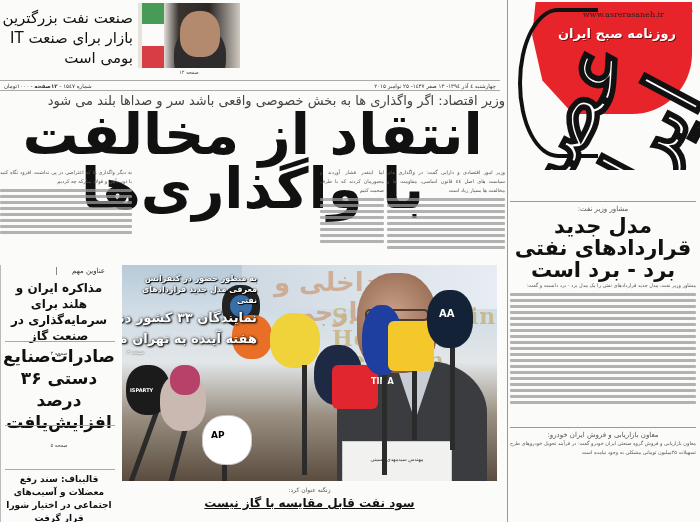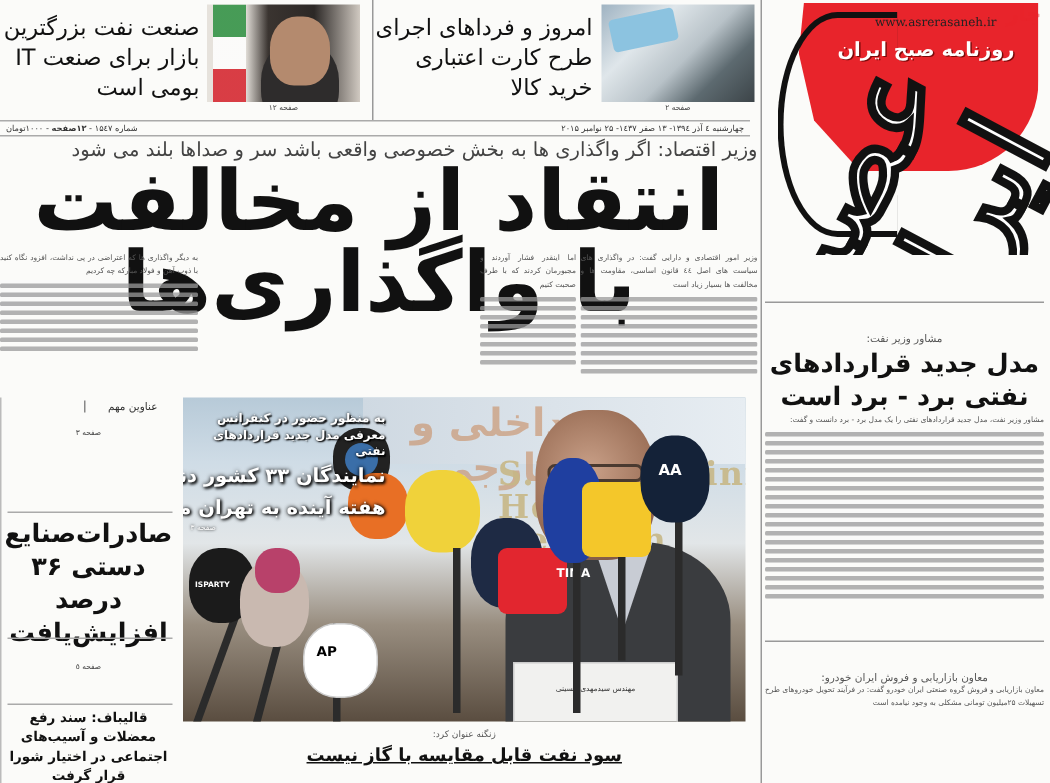--- a/index.html
+++ b/index.html
@@ -82,46 +82,41 @@
   .photo-kicker { font-size: 8px; font-weight: bold; color: #fff; line-height: 11px; text-shadow: 0 0 2px #000, 1px 1px 1px #000; }
   .photo-title { font-size: 13px; font-weight: bold; color: #fff; line-height: 18px; margin-top: 3px; text-shadow: 0 0 3px #000, 1px 1px 2px #000; white-space: nowrap; }
   .photo-page { font-size: 5px; color: #fff; text-shadow: 0 0 2px #000; margin-top: 1px; text-align: left; }
 
   
   .bottom-kicker { position: absolute; left: 122px; top: 486px; width: 375px; text-align: center; font-size: 6px; color: #555; }
   .bottom-title { position: absolute; left: 122px; top: 496px; width: 375px; text-align: center; font-size: 12px; font-weight: bold; color: #111; text-decoration: underline; }
 
   
   .rcol { position: absolute; right: 4px; width: 186px; }
-  .r-kicker { font-size: 7px; color: #555; text-align: center; border-top: 1px solid #999; padding-top: 20px; }
-  .r-title { font-size: 17px; font-weight: bold; text-align: center; line-height: 22px; color: #111; margin-top: 2px; }
+  .r-kicker { font-size: 7px; color: #555; text-align: center; border-top: 1px solid #999; padding-top: 3px; }
+  .r-title { font-size: 21px; font-weight: bold; text-align: center; line-height: 22px; color: #111; margin-top: 2px; }
   .story-1 { top: 201px; }
   .story-2 { top: 427px; }
   .rule-right { position: absolute; right: 192px; top: 0; width: 1px; height: 522px; background: #999; }
 </style>
 </head>
 <body>
 
 <div class="page">
 
   <div class="logo">
     <div class="logo-red"></div>
     <div class="logo-swirl"></div>
     <div class="logo-watermark">جار</div>
     <div class="logo-url">www.asrerasaneh.ir</div>
     <div class="logo-tag">روزنامه صبح ایران</div>
     <div class="logo-script">عصر ایران</div>
   </div>
   <div class="rule-right"></div>
 
-  <div class="teaser-box teaser-1">
-    <div class="teaser-img"></div>
-    <div class="teaser-caption">صفحه ۲</div>
-    <div class="teaser-title">امروز و فرداهای اجرای طرح کارت اعتباری خرید کالا</div>
-  </div>
   <div class="teaser-box teaser-2">
     <div class="teaser-img"></div>
     <div class="teaser-caption">صفحه ۱۲</div>
     <div class="teaser-title">صنعت نفت بزرگترین بازار برای صنعت IT بومی است</div>
   </div>
 
   <div class="issue-bar">
     <span class="issue-date">چهارشنبه ٤ آذر ۱۳۹٤- ۱۳ صفر ۱٤۳۷- ۲۵ نوامبر ۲۰۱۵</span>
     <span class="issue-num"><span>شماره ۱۵٤۷ - </span><b>۱۲صفحه</b><span> - ۱۰۰۰تومان</span></span>
   </div>
@@ -161,20 +156,21 @@
     <div class="textline"></div>
       <div class="textline"></div>
       <div class="textline"></div>
       <div class="textline"></div>
   </div>
 
   <div class="sidebar">
     <div class="side-label">عناوین مهم</div>
 
     <div class="side-item" style="top:15px;font-size:12px;line-height:16px;">
+      <span>مذاکره ایران و هلند برای سرمایه‌گذاری در صنعت گاز</span>
       <span class="side-page">صفحه ۳</span>
     </div>
     <div class="side-rule" style="top:76px"></div>
 
     <div class="side-item" style="top:80px;font-size:17px;line-height:22px;">
       <span>صادرات‌صنایع دستی ۳۶ درصد افزایش‌یافت</span>
       <span class="side-page">صفحه ٥</span>
     </div>
     <div class="side-rule" style="top:160px"></div>
 

